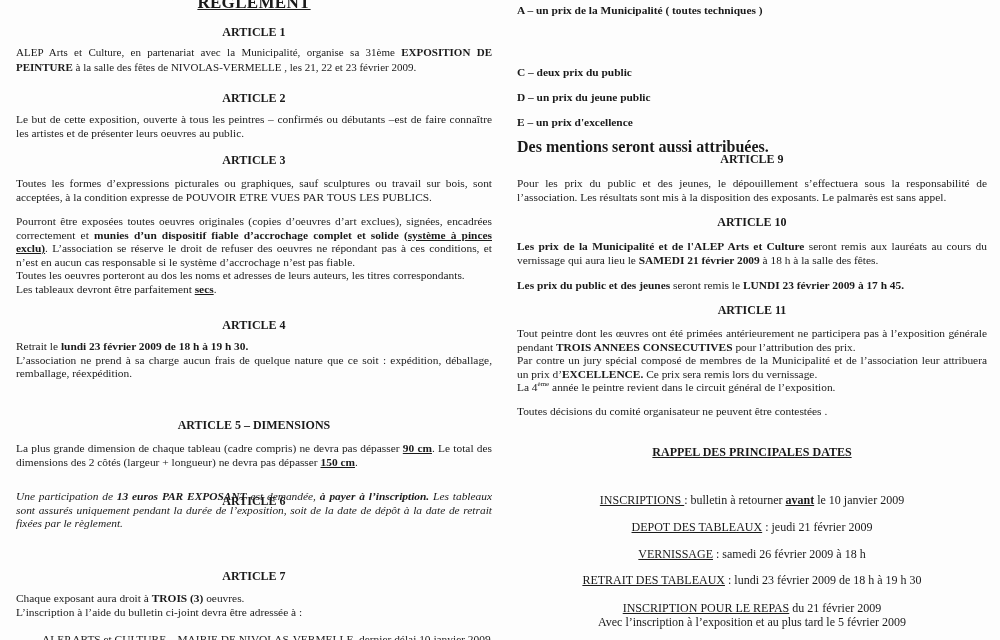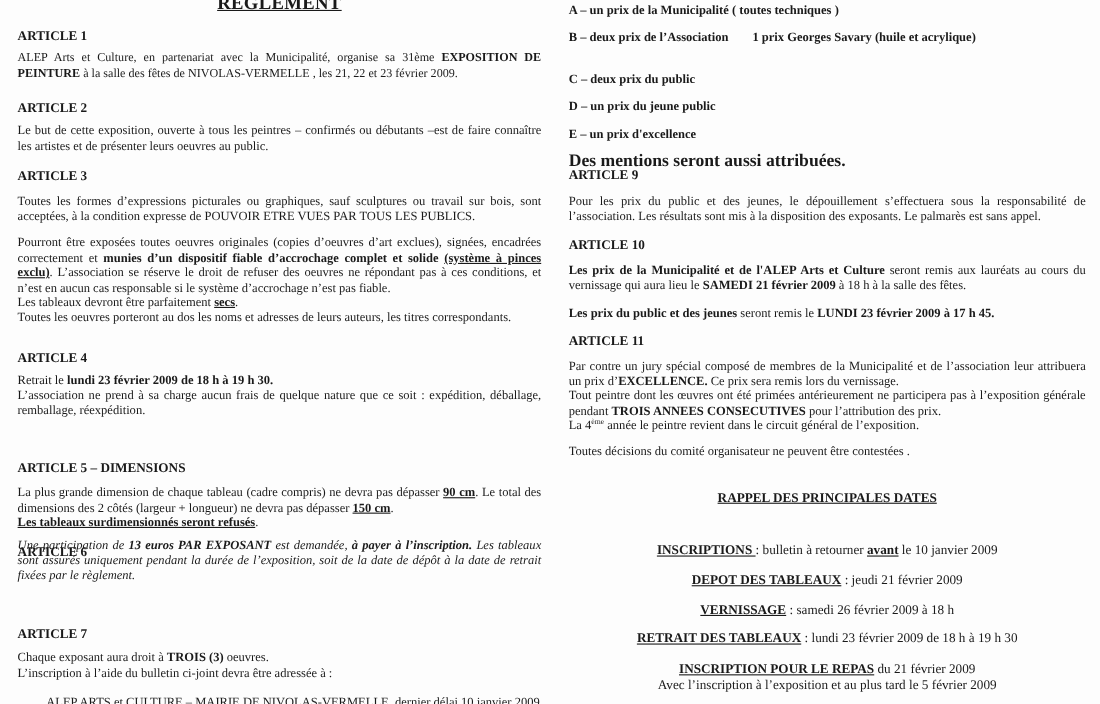--- a/index.html
+++ b/index.html
@@ -8,99 +8,94 @@
     background: #fdfdfd; color: #1a1a1a;
     font-family: "Liberation Serif", "DejaVu Serif", serif;
     font-size: 11.4px; line-height: 13.6px;
     position: relative;
   }
   .col { position: absolute; top: 0; }
   .left { left: 16px; width: 476px; }
   .right { left: 517px; width: 470px; }
   .abs { position: absolute; left: 0; right: 0; }
   .title { text-align: center; font-weight: bold; font-size: 17px; text-decoration: underline; letter-spacing: 0.3px; }
-  .art { text-align: left; font-weight: bold; font-size: 12px; }
+  .art { text-align: center; font-weight: bold; font-size: 12px; }
   .p { margin: 0; text-align: justify; }
   .b { font-weight: bold; }
   .u { text-decoration: underline; }
   .prize { font-weight: bold; }
   .prize-row { display: flex; }
   .prize-row .l { width: 167px; }
   .dates-h { text-align: center; font-weight: bold; text-decoration: underline; font-size: 12px; }
   .date-line { text-align: center; font-size: 12px; }
-  .date-line .k { font-weight: bold; text-decoration: underline; }
+  .date-line .k { font-weight: normal; text-decoration: underline; }
   sup { font-size: 7px; line-height: 0; }
 </style>
 </head>
 <body>
 
 <div class="col left">
   <div class="abs title" style="top:-4px;">REGLEMENT</div>
 
   <div class="abs art" style="top:26px;">ARTICLE 1</div>
   <p class="abs p" style="top:45px; font-size:11px; line-height:14.5px;"><span>ALEP Arts et Culture, en partenariat avec la Municipalité,  organise sa 31ème </span><span class="b">EXPOSITION DE PEINTURE</span><span>  à la salle des fêtes de NIVOLAS-VERMELLE , les 21, 22 et 23 février 2009.</span></p>
 
   <div class="abs art" style="top:92px;">ARTICLE 2</div>
   <p class="abs p" style="top:113px;">Le but de cette exposition, ouverte à tous les peintres – confirmés ou débutants –est de faire connaître les artistes et de présenter leurs oeuvres au public.</p>
 
   <div class="abs art" style="top:154px;">ARTICLE 3</div>
   <p class="abs p" style="top:177px;">Toutes les formes d’expressions picturales ou graphiques, sauf sculptures ou travail sur bois, sont acceptées, à la condition expresse de POUVOIR ETRE VUES PAR TOUS LES PUBLICS.</p>
   <div class="abs" style="top:215px;">
     <p class="p"><span>Pourront être exposées toutes oeuvres originales (copies d’oeuvres d’art exclues), signées, encadrées correctement et </span><span class="b">munies d’un dispositif fiable d’accrochage complet et solide </span><span class="b u">(système à pinces exclu)</span><span>. L’association se réserve le droit de refuser des oeuvres ne répondant pas à ces conditions, et  n’est en aucun cas responsable si le système d’accrochage n’est pas fiable.</span></p>
+    <p class="p">Toutes les oeuvres porteront au dos les noms et adresses de leurs auteurs, les titres correspondants.</p>
     <p class="p"><span>Les tableaux devront être parfaitement </span><span class="b u">secs</span><span>.</span></p>
-    <p class="p">Toutes les oeuvres porteront au dos les noms et adresses de leurs auteurs, les titres correspondants.</p>
   </div>
 
   <div class="abs art" style="top:319px;">ARTICLE 4</div>
   <div class="abs" style="top:340px;">
     <p class="p"><span>Retrait le </span><span class="b">lundi 23 février 2009  de 18 h à 19 h 30.</span></p>
     <p class="p">L’association ne prend à sa charge aucun frais de quelque nature que ce soit : expédition, déballage, remballage, réexpédition.</p>
   </div>
 
   <div class="abs art" style="top:419px;">ARTICLE 5 – DIMENSIONS</div>
   <div class="abs" style="top:442px;">
     <p class="p"><span>La plus grande dimension de chaque tableau (cadre compris) ne devra pas dépasser </span><span class="b u">90 cm</span><span>. Le total  des dimensions des 2 côtés (largeur + longueur) ne devra pas dépasser </span><span class="b u">150 cm</span><span>.</span></p>
-    <p class="p"><span class="b u">Les tableaux surdimensionnés seront refusés</span><span>.</span></p>
   </div>
 
   <div class="abs art" style="top:495px;">ARTICLE 6</div>
   <p class="abs p" style="top:490px;font-style:italic;"><span>Une participation de </span><span class="b">13 euros PAR EXPOSANT</span><span> est demandée,  </span><span class="b">à payer à l’inscription.</span><span> Les tableaux sont assurés uniquement pendant la durée de l’exposition, soit de la date de dépôt à la date de retrait fixées par le règlement.</span></p>
 
   <div class="abs art" style="top:570px;">ARTICLE 7</div>
   <div class="abs" style="top:592px;">
     <p class="p"><span>Chaque exposant aura droit à </span><span class="b">TROIS (3)</span><span> oeuvres.</span></p>
     <p class="p">L’inscription à l’aide du bulletin ci-joint devra être adressée à :</p>
   </div>
   <p class="abs p" style="top:633px; left:26px; white-space:nowrap;">ALEP ARTS et CULTURE – MAIRIE DE NIVOLAS-VERMELLE, dernier délai 10 janvier 2009</p>
 </div>
 
 <div class="col right">
   <div class="abs prize" style="top:4px;">A – un prix de la  Municipalité  ( toutes techniques )</div>
   <div class="abs" style="top:28px;">
-    <div class="prize-row">
-      <span class="l prize">B – deux prix de l’Association</span>
-      <span class="prize">1 prix Georges Savary (huile et acrylique)</span>
-    </div>
   </div>
   <div class="abs prize" style="top:66px;">C – deux prix du public</div>
   <div class="abs prize" style="top:91px;">D – un prix du jeune public</div>
   <div class="abs prize" style="top:116px;">E – un prix d'excellence</div>
   <div class="abs prize" style="top:140px; font-size:16px;">Des mentions seront aussi attribuées.</div>
 
   <div class="abs art" style="top:153px;">ARTICLE 9</div>
   <p class="abs p" style="top:177px;">Pour les prix du public et des jeunes, le dépouillement s’effectuera sous la responsabilité de l’association. Les résultats sont mis à la disposition des exposants. Le palmarès est sans appel.</p>
 
   <div class="abs art" style="top:216px;">ARTICLE 10</div>
   <p class="abs p" style="top:240px;"><span class="b">Les prix de la Municipalité et de l'ALEP Arts et Culture</span><span> seront remis aux lauréats au cours du vernissage qui aura lieu le </span><span class="b">SAMEDI  21  février 2009</span><span> à 18 h à la salle des fêtes.</span></p>
   <p class="abs p" style="top:279px;"><span class="b">Les prix du public et des jeunes</span><span>  seront remis le </span><span class="b">LUNDI 23 février 2009  à 17 h 45.</span></p>
 
   <div class="abs art" style="top:304px;">ARTICLE 11</div>
   <div class="abs" style="top:327px;">
+    <p class="p"><span>Tout peintre dont les œuvres ont été primées antérieurement ne participera pas à l’exposition générale pendant </span><span class="b">TROIS ANNEES CONSECUTIVES</span><span> pour l’attribution des prix.</span></p>
     <p class="p"><span>Par contre un jury spécial composé de membres de la Municipalité et de l’association  leur attribuera un prix d’</span><span class="b">EXCELLENCE.</span><span> Ce prix sera remis lors du vernissage.</span></p>
-    <p class="p"><span>Tout peintre dont les œuvres ont été primées antérieurement ne participera pas à l’exposition générale pendant </span><span class="b">TROIS ANNEES CONSECUTIVES</span><span> pour l’attribution des prix.</span></p>
     <p class="p"><span>La 4</span><sup>ème</sup><span> année le peintre revient dans le circuit général de l’exposition.</span></p>
   </div>
   <p class="abs p" style="top:405px;">Toutes décisions du comité organisateur ne peuvent être contestées .</p>
 
   <div class="abs dates-h" style="top:446px;">RAPPEL DES PRINCIPALES DATES</div>
   <div class="abs date-line" style="top:494px;"><span class="k">INSCRIPTIONS </span><span>: bulletin à retourner </span><span class="b u">avant</span><span> le 10  janvier 2009</span></div>
   <div class="abs date-line" style="top:521px;"><span class="k">DEPOT DES TABLEAUX</span><span> : jeudi 21 février 2009</span></div>
   <div class="abs date-line" style="top:548px;"><span class="k">VERNISSAGE</span><span> : samedi  26 février 2009 à 18 h</span></div>
   <div class="abs date-line" style="top:574px;"><span class="k">RETRAIT DES TABLEAUX</span><span> : lundi  23 février 2009 de 18 h à 19 h 30</span></div>
   <div class="abs date-line" style="top:602px;"><span class="k">INSCRIPTION POUR LE REPAS</span><span> du  21 février 2009</span></div>

